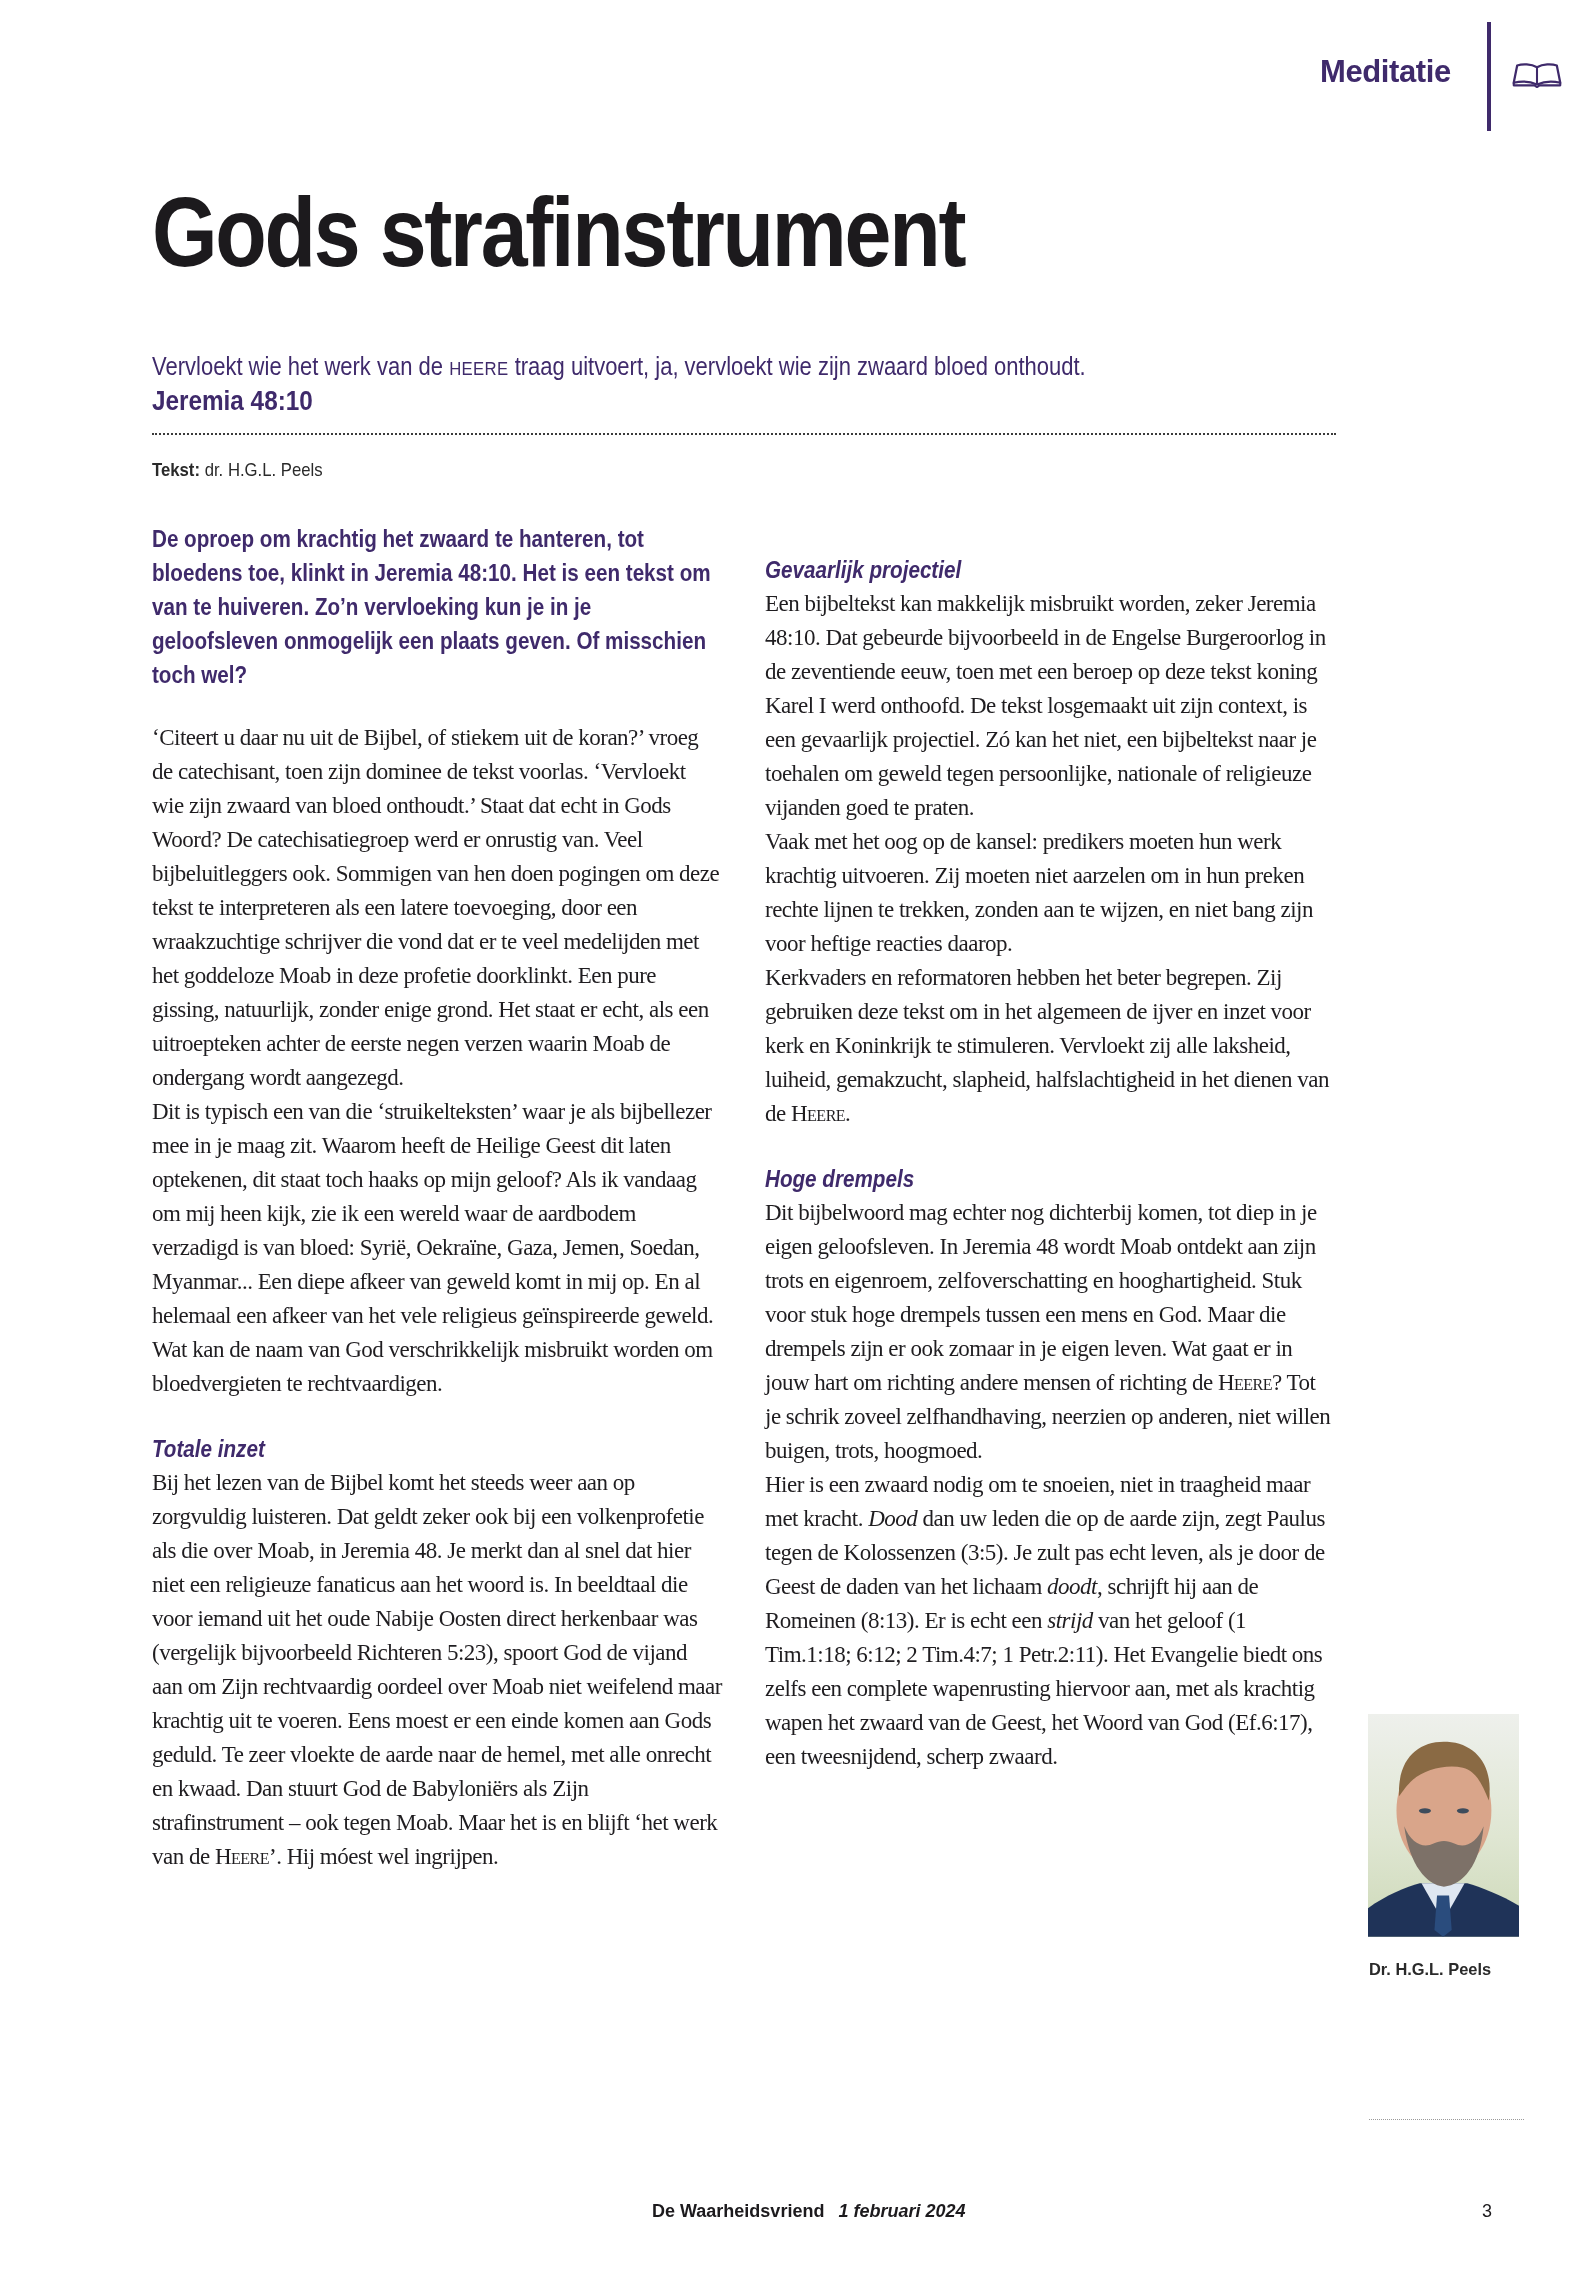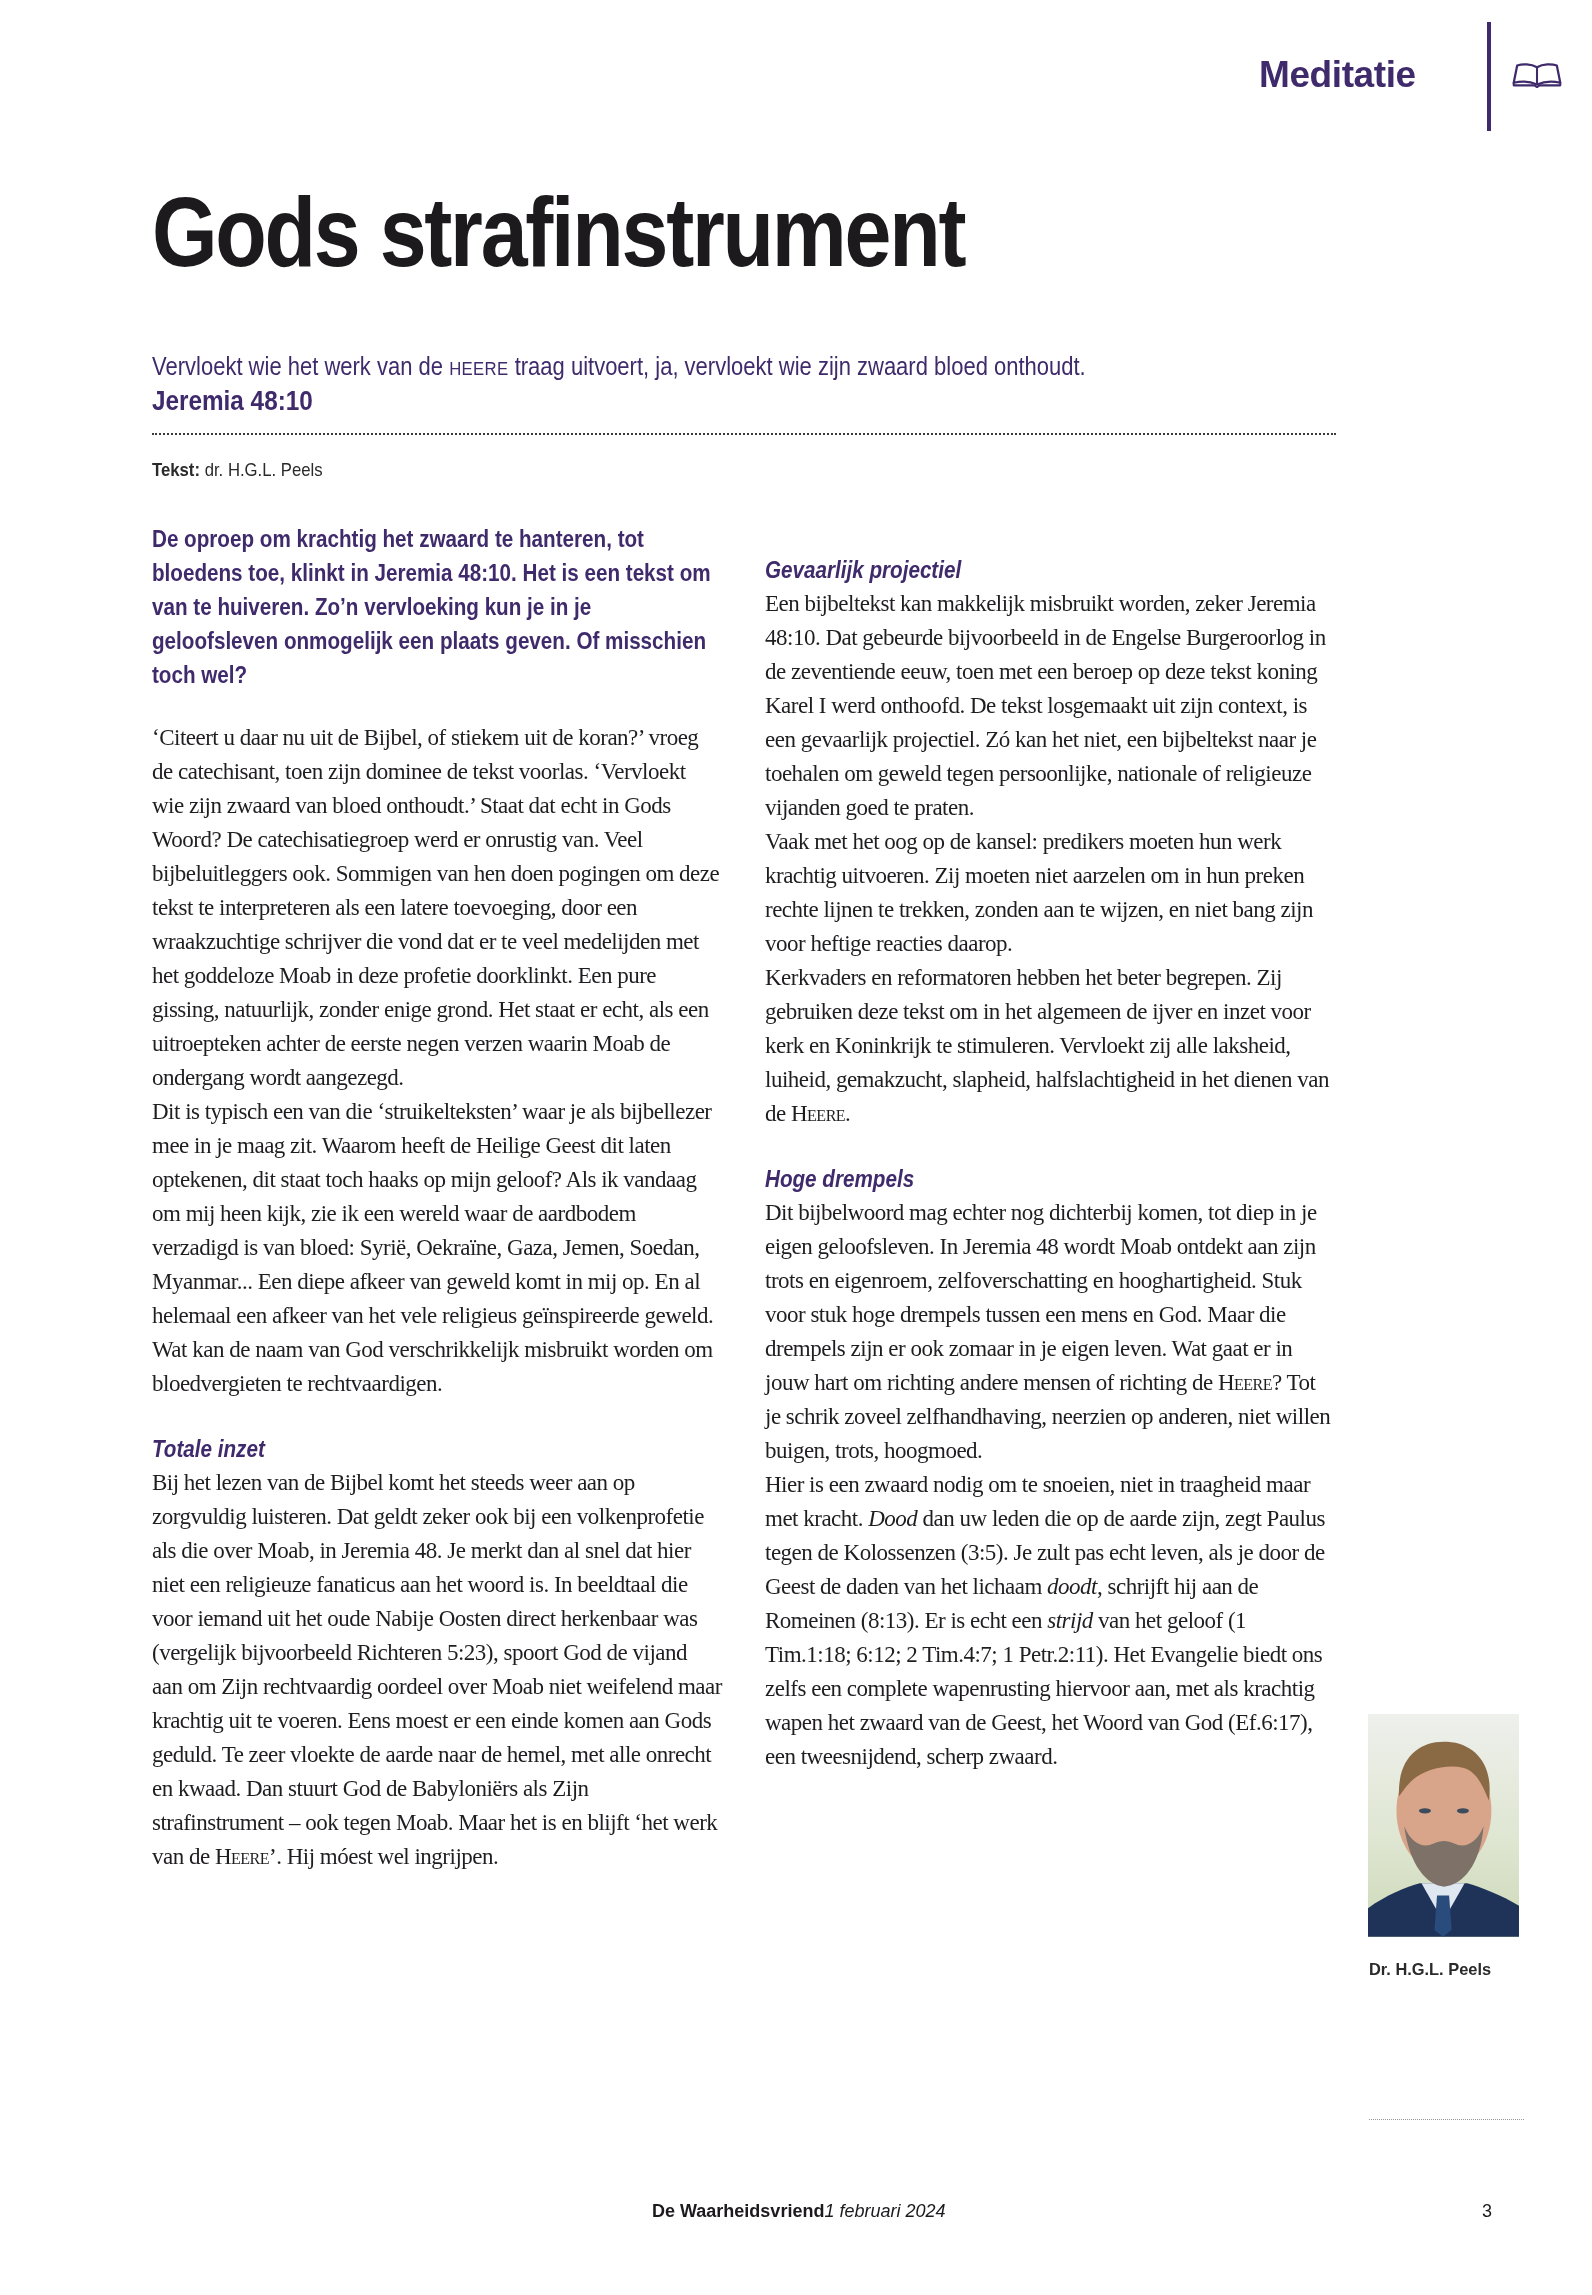--- a/index.html
+++ b/index.html
@@ -1,20 +1,20 @@
 <!DOCTYPE html>
 <html style="font-size:14px"><head>
 <meta charset="utf-8">
 <style>
   html, body { margin: 0; padding: 0; background: #ffffff; }
   body { width: 1592px; height: 2295px; position: relative; overflow: hidden; color: #1e1b1f; }
   .sans { font-family: "Liberation Sans", "DejaVu Sans", sans-serif; }
   .serif { font-family: "Liberation Serif", "DejaVu Serif", serif; margin-top: 6px; }
 
-  .section-header { position: absolute; top: 54px; left: 1259px; font-size: 37px; font-weight: 700; color: #3f2a6b; letter-spacing: -0.4px; }
+  .section-header { position: absolute; top: 54px; left: 1320px; font-size: 31px; font-weight: 700; color: #3f2a6b; letter-spacing: -0.4px; }
   .header-rule { position: absolute; left: 1487px; top: 22.4px; width: 3.5px; height: 109px; background: #3f2a6b; }
   .book-icon { position: absolute; left: 1512px; top: 62px; width: 50px; height: 26px; }
 
   .title { position: absolute; left: 152px; top: 183px; font-size: 98px; font-weight: 700; color: #1c1a1d; letter-spacing: -2.6px; margin: 0; line-height: 1; transform: scaleX(0.86); transform-origin: left top; white-space: nowrap; }
 
   .verse { position: absolute; left: 152px; top: 352px; font-size: 25px; color: #3f2a6b; white-space: nowrap; transform: scaleX(0.88); transform-origin: left top; }
   .verse .sc { font-size: 19px; letter-spacing: 0.4px; }
   .verse-ref { position: absolute; left: 152px; top: 386px; font-size: 27px; font-weight: 700; color: #3f2a6b; transform: scaleX(0.9); transform-origin: left top; }
   .dotted-rule { position: absolute; left: 152px; top: 433px; width: 1184px; height: 0; border-top: 2.6px dotted #3a3a3a; }
 
@@ -33,21 +33,21 @@
   .end-mark { display: inline-block; width: 13px; height: 13px; background: #3f2a6b; margin-left: 7px; vertical-align: baseline; }
 
   .photo { position: absolute; left: 1368px; top: 1714px; width: 151px; height: 223px; background: linear-gradient(180deg,#eef0ec 0%,#dfe6d2 55%,#cdd9b8 100%); overflow: hidden; }
   .caption { position: absolute; left: 1369px; top: 1957px; width: 164px; font-size: 16.4px; line-height: 25px; color: #3a3a3a; }
   .caption .name { font-weight: 700; color: #2a2a2a; }
   .caption .desc { font-style: italic; }
   .caption-rule { position: absolute; left: 1369px; top: 2119px; width: 155px; border-top: 1.7px dotted #9a9a9a; }
 
   .footer { position: absolute; top: 2201px; left: 652px; font-size: 18px; color: #1c1a1d; white-space: nowrap; }
   .footer .pub { font-weight: 700; }
-  .footer .date { font-style: italic; font-weight: 400; margin-left: 0; }
+  .footer .date { font-style: italic; font-weight: 700; margin-left: 14px; }
   .page-num { position: absolute; top: 2201px; left: 1482px; font-size: 18px; color: #1c1a1d; }
 </style>
 </head>
 <body>
 
 <div class="section-header sans">Meditatie</div>
 <div class="header-rule"></div>
 <svg class="book-icon" viewBox="0 0 58 30">
   <path d="M29 6 C22 2 12 2 6 4 L2 24 C10 22 20 22 29 26 C38 22 48 22 56 24 L52 4 C46 2 36 2 29 6 Z" fill="none" stroke="#3f2a6b" stroke-width="2.6" stroke-linejoin="round"></path>
   <path d="M29 6 L29 26" stroke="#3f2a6b" stroke-width="2.4"></path>

